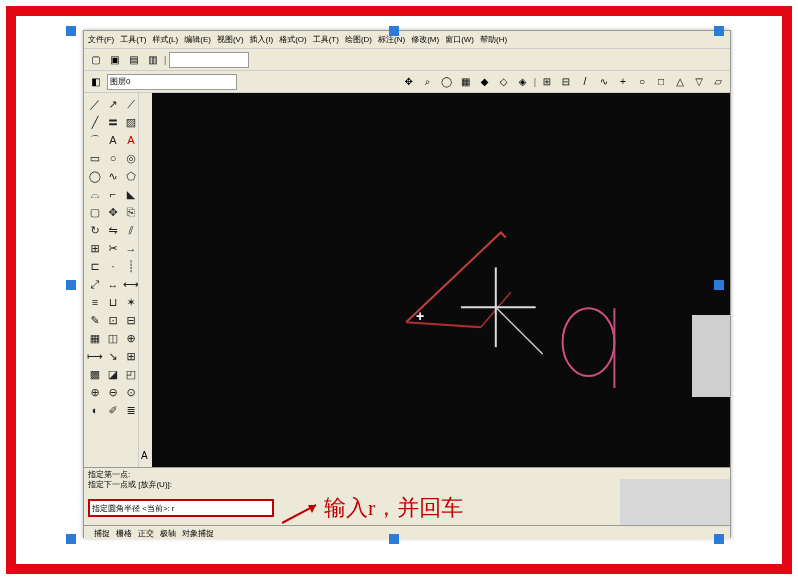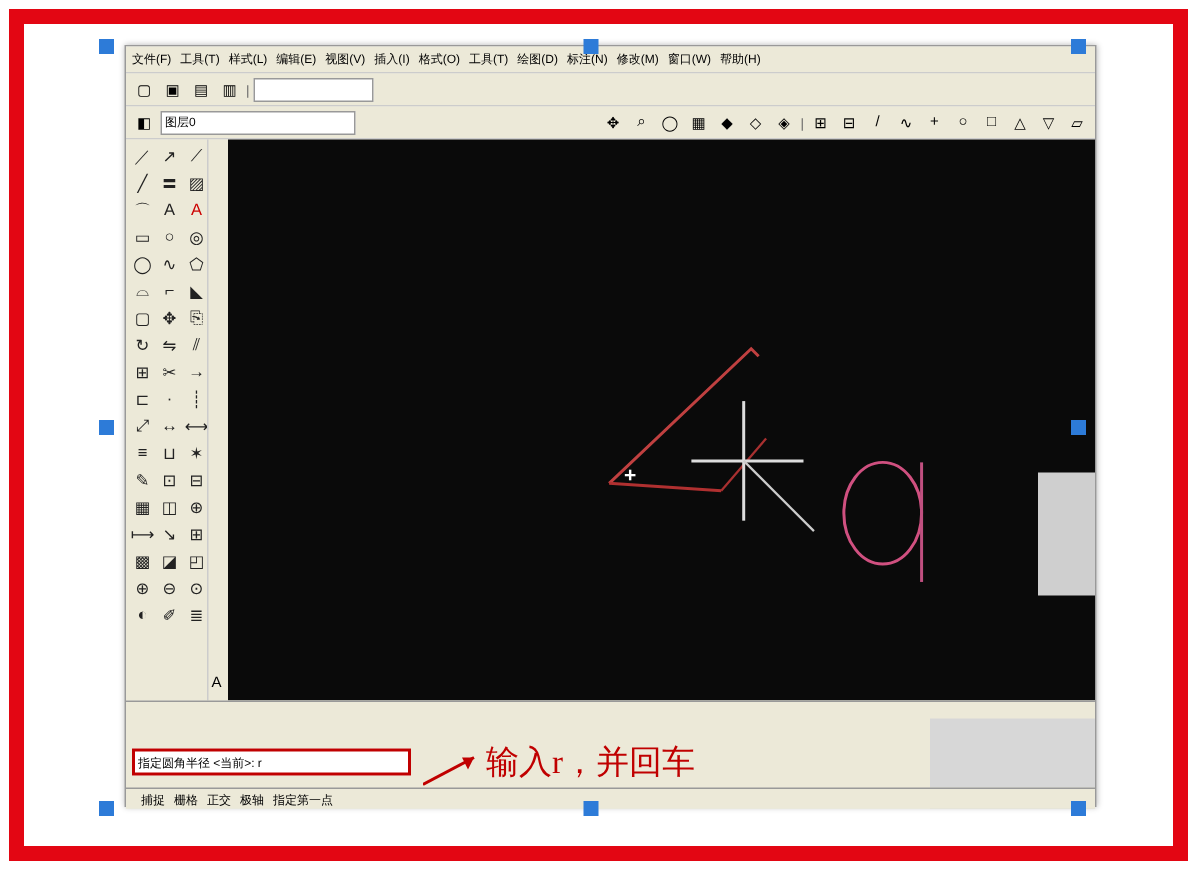--- a/index.html
+++ b/index.html
@@ -335,37 +335,41 @@
           <line x1="464" y1="216" x2="464" y2="296" stroke="#c05080" stroke-width="2"></line>
 
           <line x1="345" y1="215" x2="392" y2="262" stroke="#ccc" stroke-width="1.5"></line>
         </svg>
         <div class="crosshair">+</div>
         <div class="gray-block"></div>
       </div>
     </div>
 
     <div class="bottom-panel">
+      <div class="cmd-scroll">
+        <div>指定第一点:</div>
+        <div>指定下一点或 [放弃(U)]:</div>
+      </div>
       <div class="cmd-input-row">
         <span>指定圆角半径 &lt;当前&gt;:</span>
         <span style="margin-left:2px">r</span>
       </div>
 
       <svg class="annot-arrow" viewBox="0 0 40 30">
         <line x1="0" y1="26" x2="34" y2="8" stroke="#c00000" stroke-width="2"></line>
         <polygon points="34,8 26,8 30,16" fill="#c00000"></polygon>
       </svg>
       <div class="annot-text">输入r，并回车</div>
 
       <div class="status-gray-box"></div>
 
       <div class="statusbar">
         <span></span>
         <span>捕捉</span>
         <span>栅格</span>
         <span>正交</span>
         <span>极轴</span>
-        <span>指定第一点</span>
+        <span>对象捕捉</span>
       </div>
     </div>
 
   </div>
 </div>
 
 </body></html>

